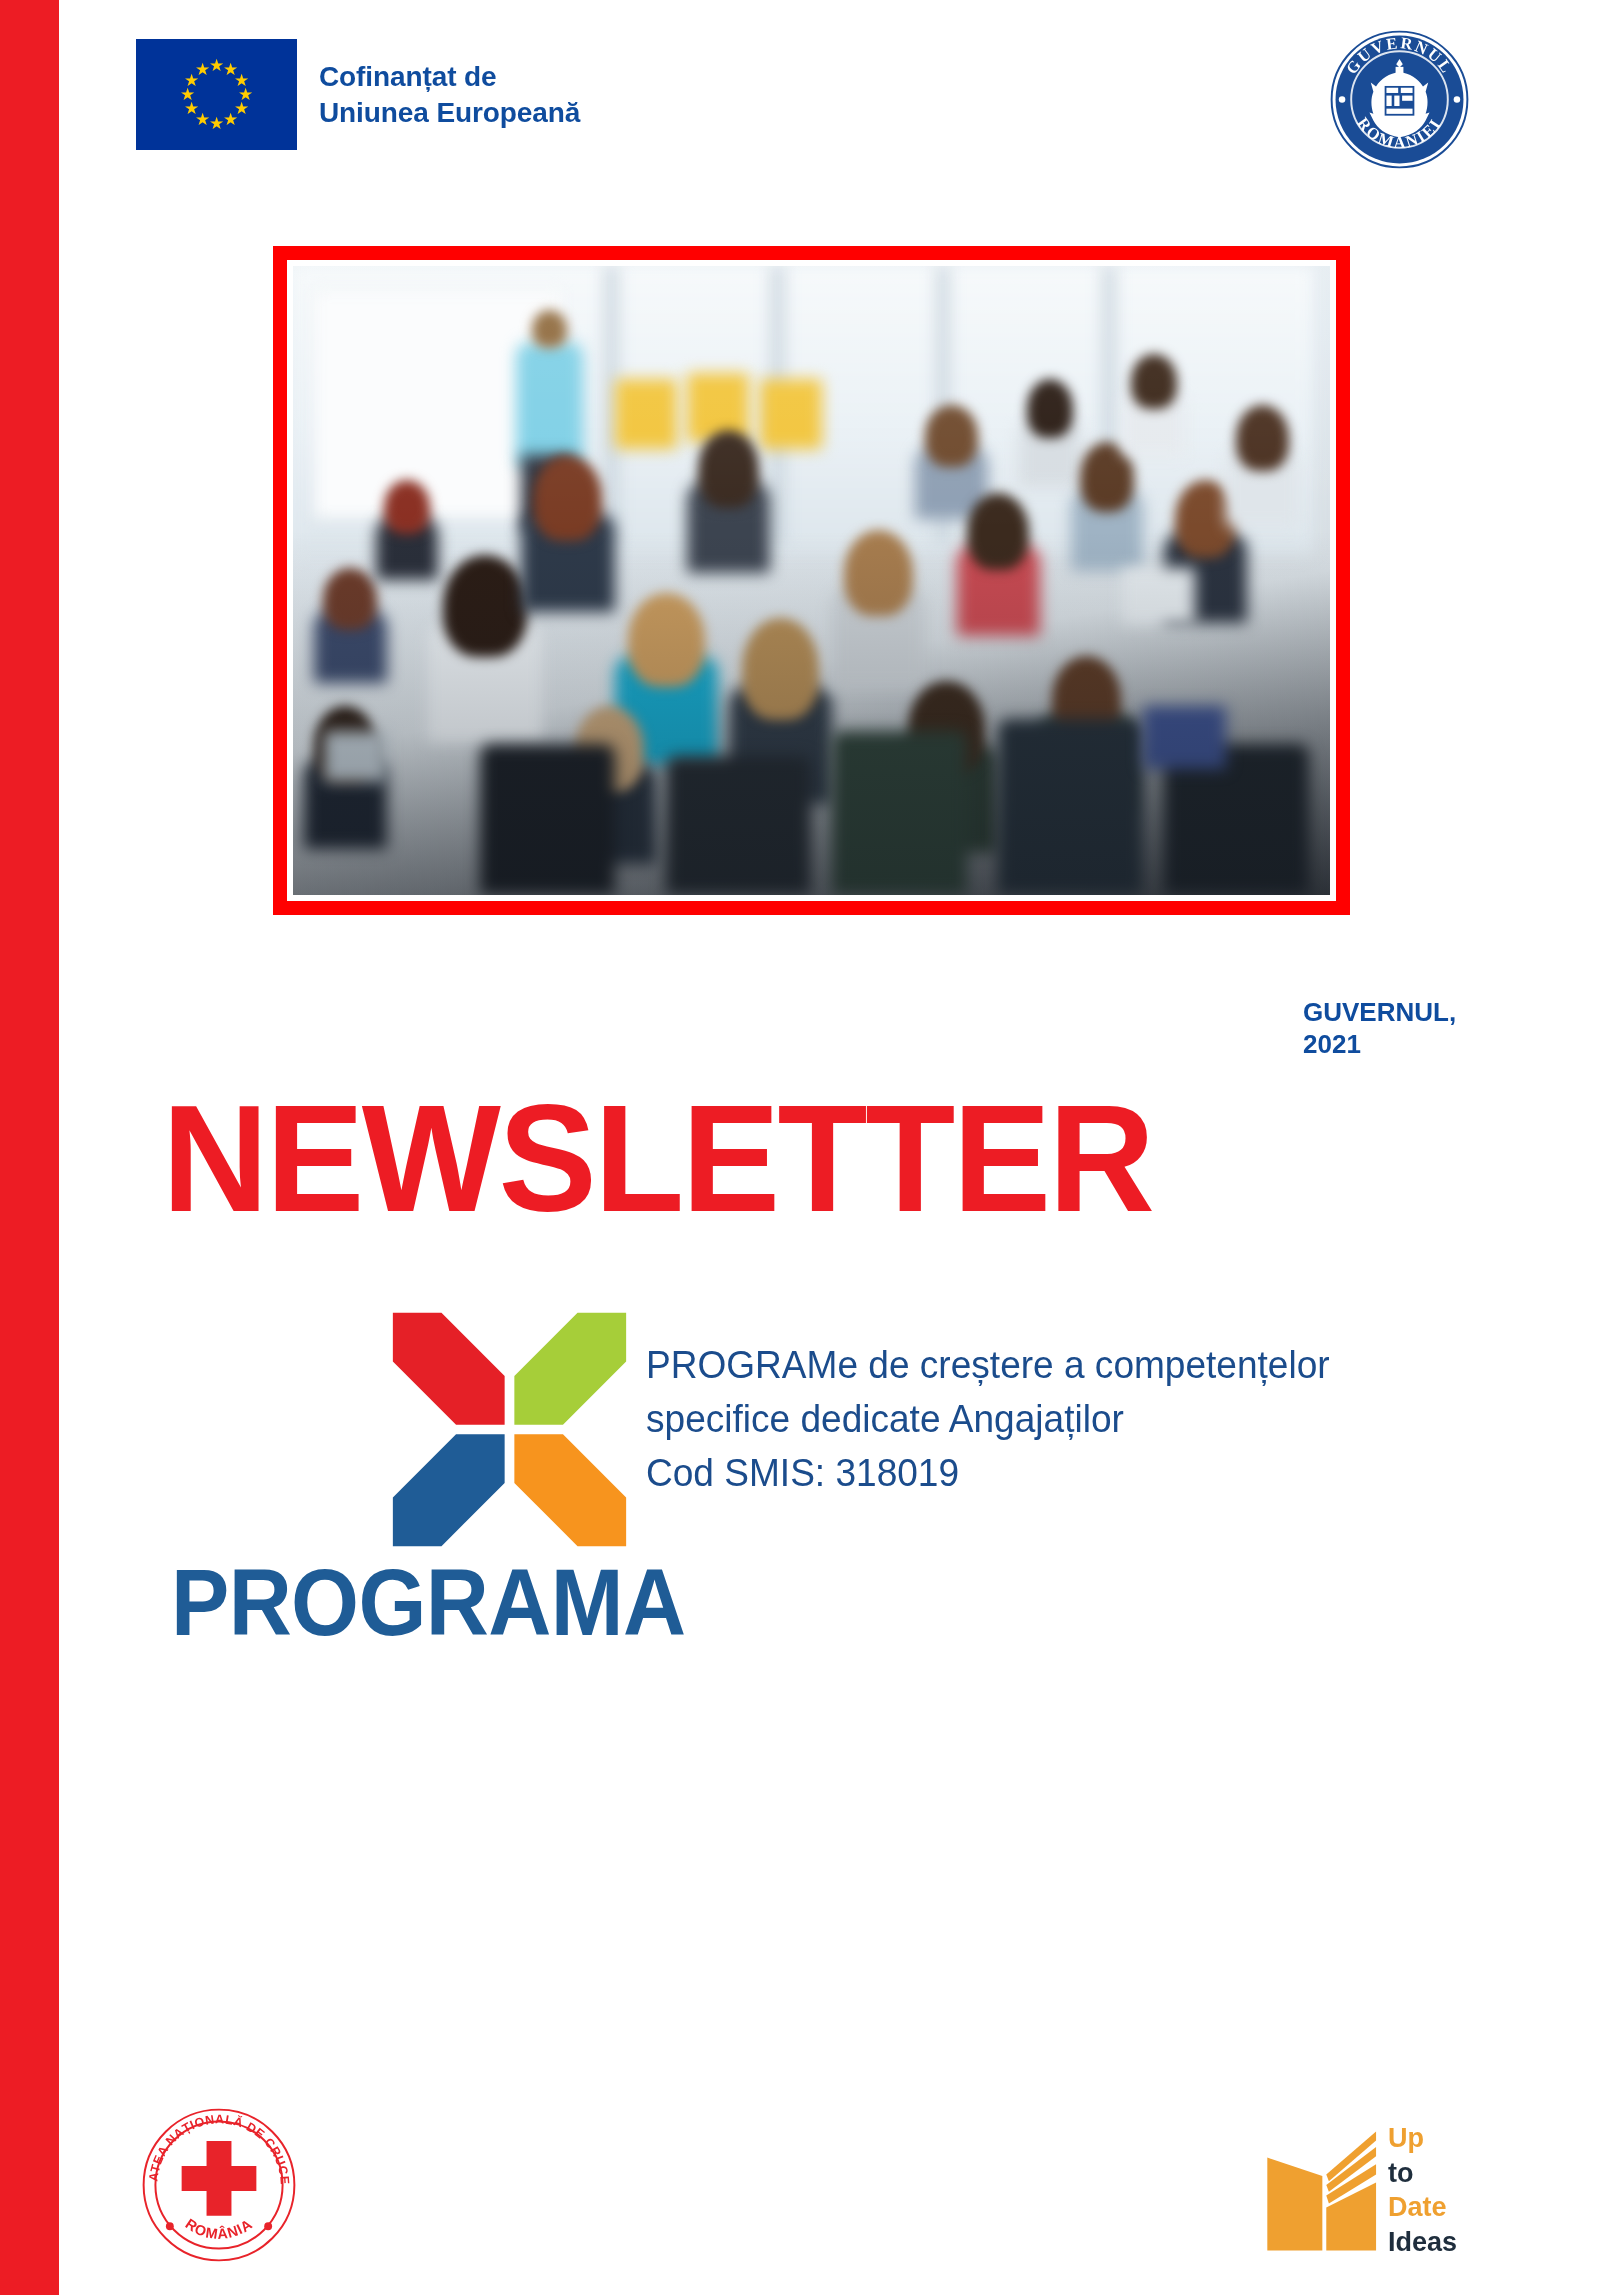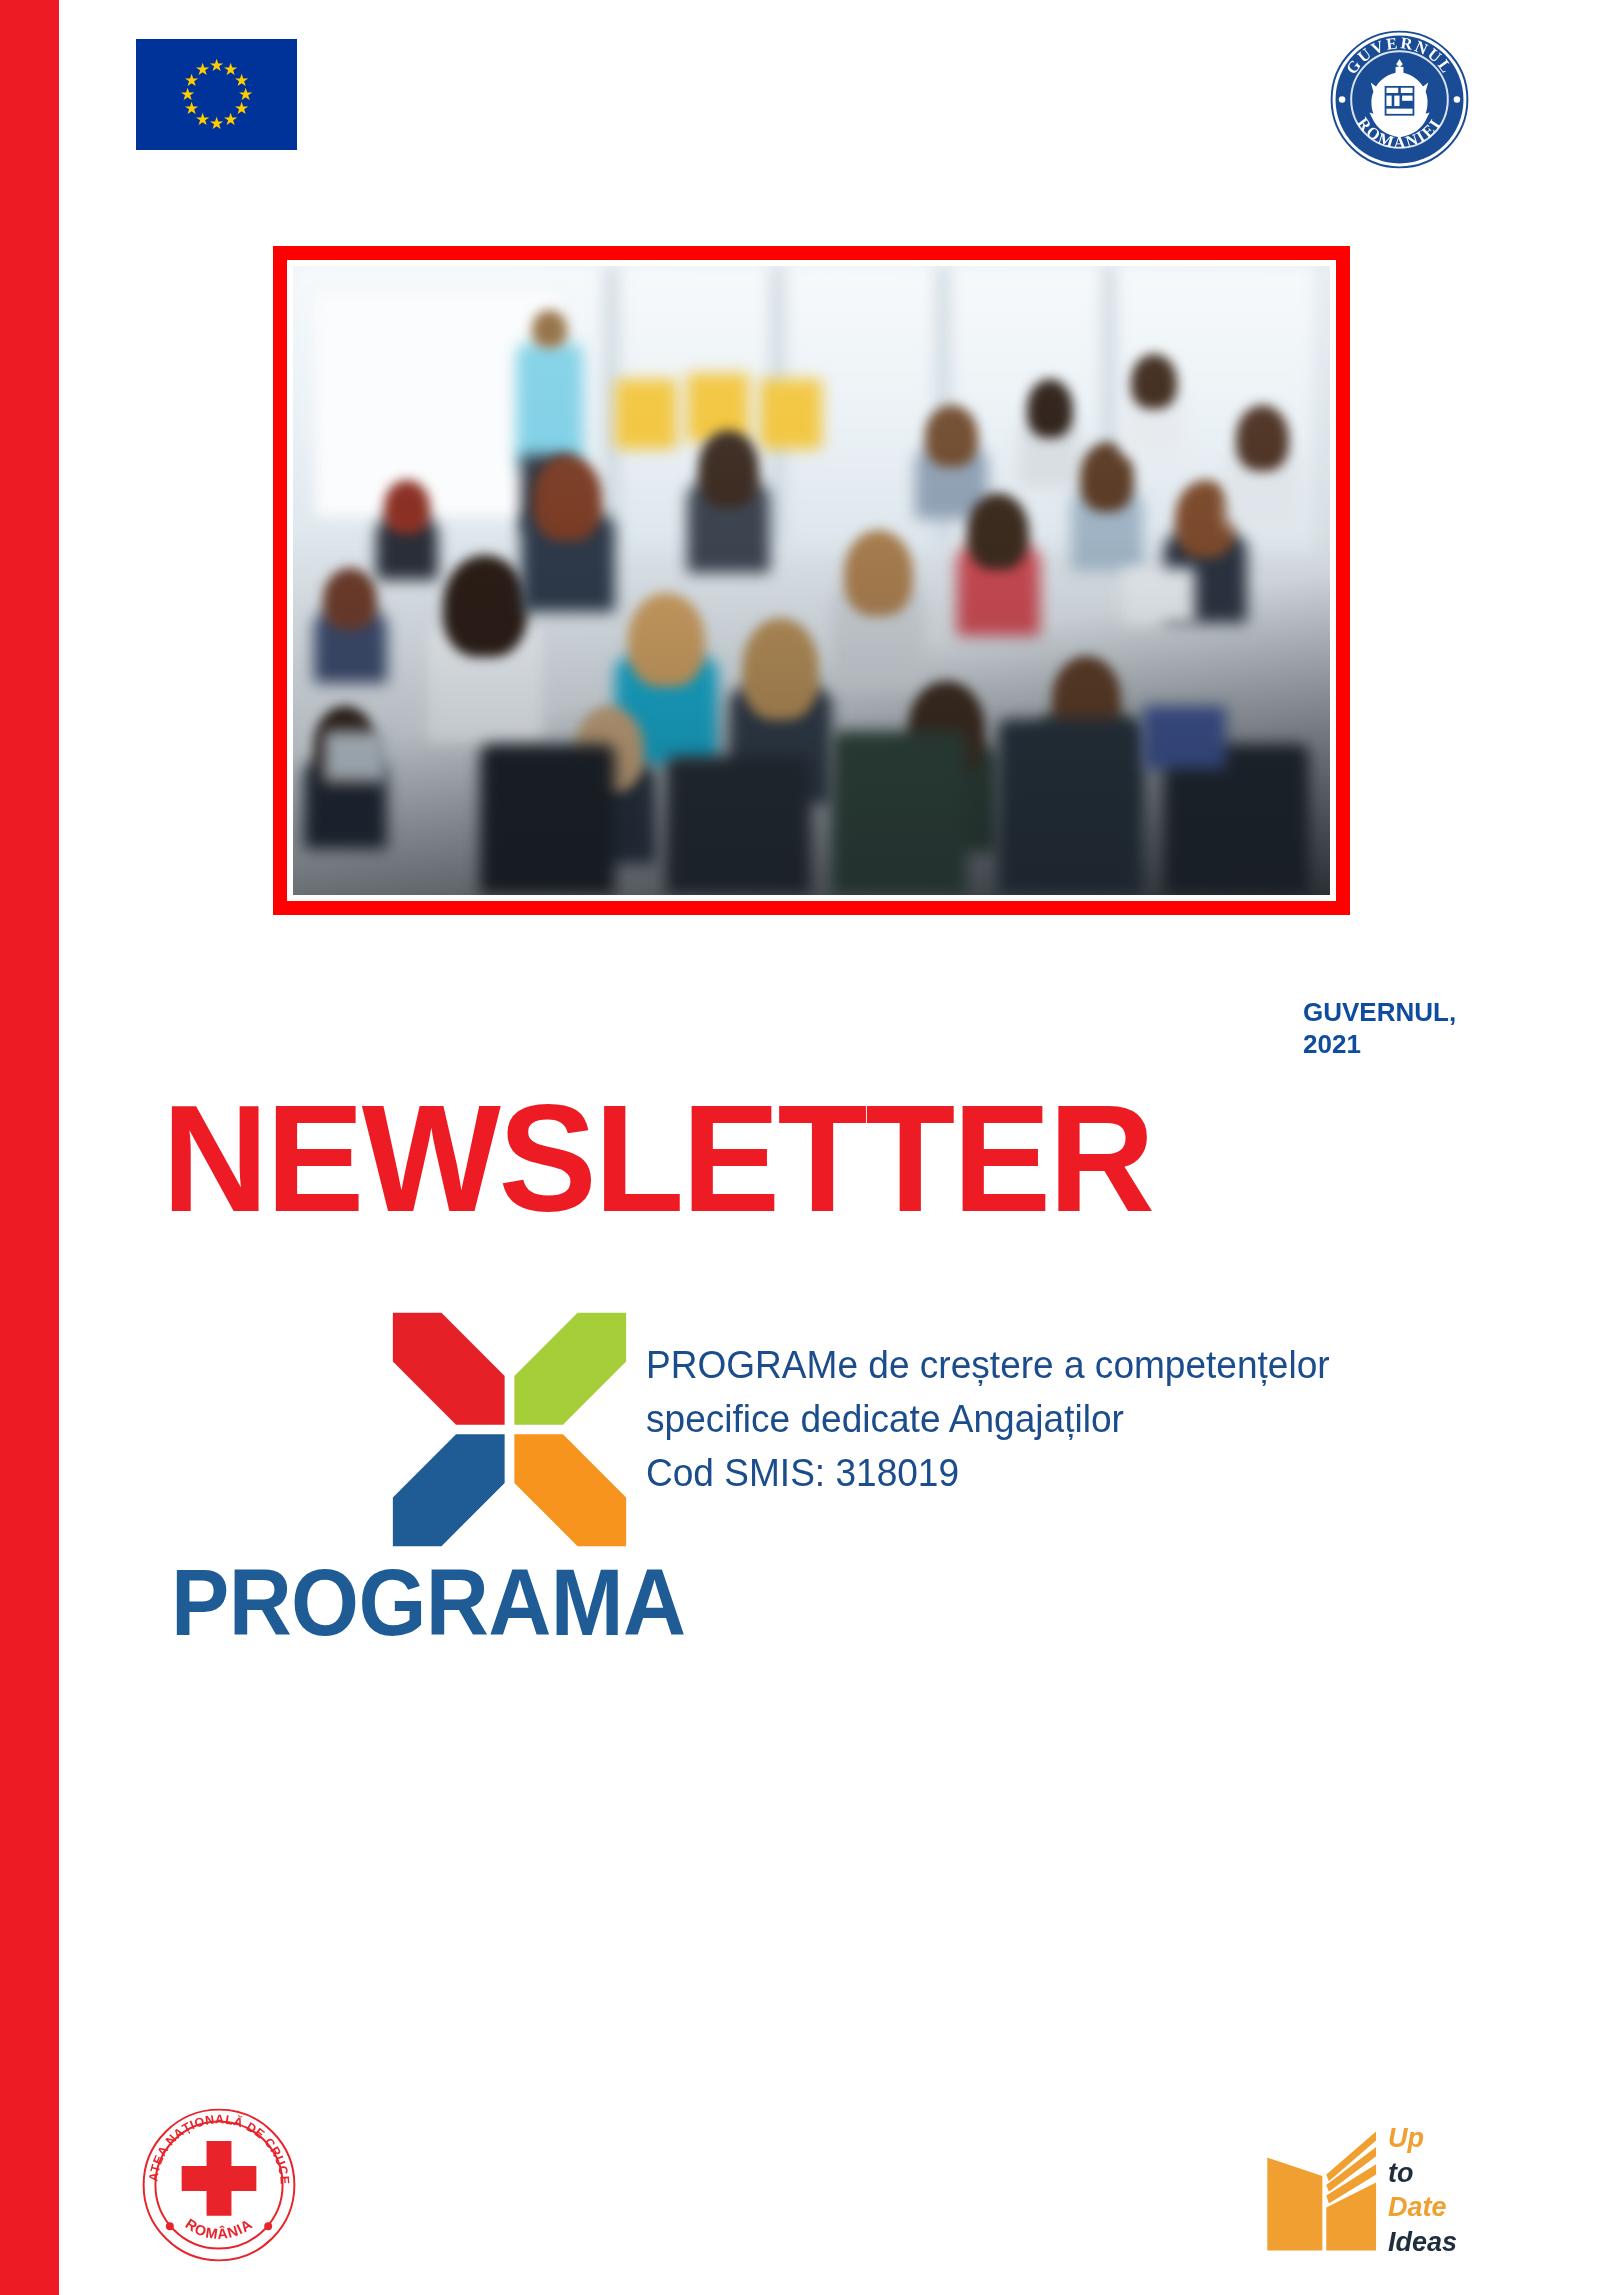--- a/index.html
+++ b/index.html
@@ -96,21 +96,21 @@
   
   .proj-desc {
     position:absolute; left:646px; top:1338px; width:928px;
     color:#1B4C8C; font-size:39px; line-height:1.38;
     transform:scaleX(0.95); transform-origin:left top;
   }
   .proj-desc .ln { white-space:nowrap; display:block; }
 
   
   .redcross { position:absolute; left:141px; top:2107px; width:156px; height:156px; }
-  .utdi { position:absolute; left:1266px; top:2121px; width:212px; height:141px;font-style:italic; }
+  .utdi { position:absolute; left:1266px; top:2121px; width:212px; height:141px; }
   .utdi-book { position:absolute; left:0; top:9.2px; width:114px; height:122px; }
   .utdi-text {
     position:absolute; left:122px; top:0; width:92px;
     font-weight:bold; font-size:27px; line-height:1.28;
   }
   .utdi-or { color:#EFA030; }
   .utdi-nv { color:#1F2E3D; }
 </style>
 </head>
 <body>
@@ -129,20 +129,24 @@
           <div class="eu-star" style="left: 101px; top: 47px; color: rgb(255, 204, 0);">★</div>
           <div class="eu-star" style="left: 97px; top: 61px; color: rgb(255, 204, 0);">★</div>
           <div class="eu-star" style="left: 86px; top: 72px; color: rgb(255, 204, 0);">★</div>
           <div class="eu-star" style="left: 72px; top: 76px; color: rgb(255, 204, 0);">★</div>
           <div class="eu-star" style="left: 58px; top: 72px; color: rgb(255, 204, 0);">★</div>
           <div class="eu-star" style="left: 47px; top: 61px; color: rgb(255, 204, 0);">★</div>
           <div class="eu-star" style="left: 43px; top: 47px; color: rgb(255, 204, 0);">★</div>
           <div class="eu-star" style="left: 47px; top: 33px; color: rgb(255, 204, 0);">★</div>
           <div class="eu-star" style="left: 58px; top: 22px; color: rgb(255, 204, 0);">★</div>
         </div>
+      <div class="eu-text">
+        <div>Cofinanțat de</div>
+        <div>Uniunea Europeană</div>
+      </div>
     </div>
 
     <div class="gov-seal">
       <svg viewBox="0 0 216 216" width="141" height="141" aria-hidden="true">
         <defs>
           <path id="arcTop" d="M 30 108 A 78 78 0 0 1 186 108" fill="none"></path>
           <path id="arcBot" d="M 34 108 A 74 74 0 0 0 182 108" fill="none"></path>
         </defs>
         <circle cx="108" cy="108" r="104" fill="none" stroke="#1A4C96" stroke-width="3"></circle>
         <circle cx="108" cy="108" r="98" fill="#1A4C96"></circle>

